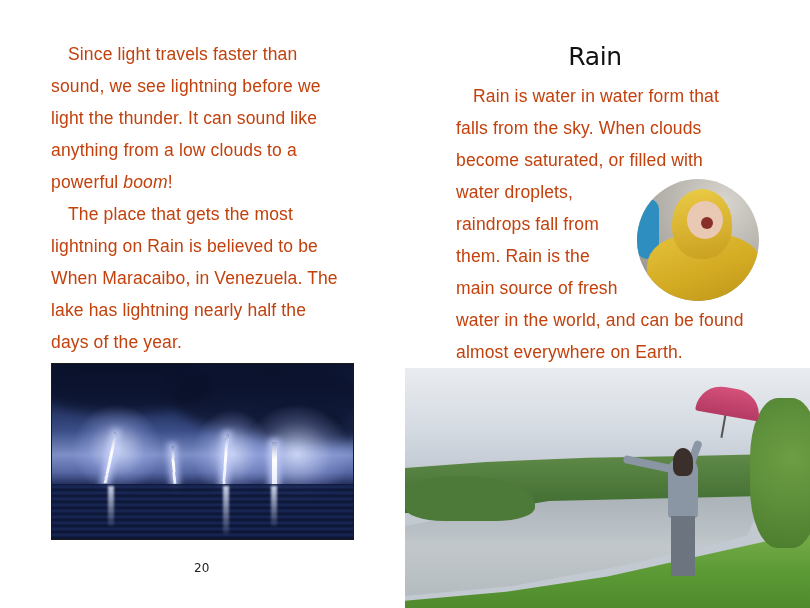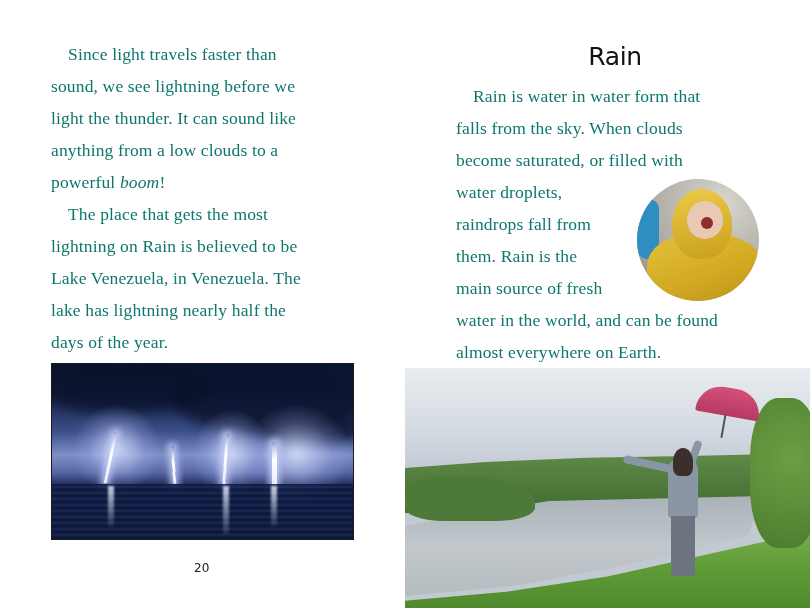--- a/index.html
+++ b/index.html
@@ -5,35 +5,35 @@
     * { box-sizing: border-box; margin: 0; padding: 0; }
     html, body { width: 810px; height: 608px; overflow: hidden; background: #ffffff; }
     body { position: relative; font-family: "DejaVu Serif", "Liberation Serif", serif; color: #1a1a1a; }
 
     .page { position: absolute; top: 0; height: 608px; background: #fff; }
     .page-left { left: 0; width: 405px; }
     .page-right { left: 405px; width: 405px; }
 
     .body-text {
       position: absolute;
-      font-family: Liberation Serif, serif;
+      font-family: Liberation Sans, sans-serif;
       font-size: 17.5px;
       line-height: 32px;
-      color: #0f766e;
+      color: #c2410c;
       letter-spacing: 0.15px;
     }
     .line { display: block; white-space: nowrap; height: 32px; }
     .indent { padding-left: 17px; }
     .italic { font-style: italic; }
 
     .left-text { left: 51px; top: 38px; width: 300px; }
 
     .heading {
       position: absolute;
-      left: 560px; top: 42px; width: 110px;
+      left: 540px; top: 42px; width: 110px;
       text-align: center;
       font-family: "DejaVu Sans", "Liberation Sans", sans-serif;
       font-size: 25px; font-weight: normal; color: #111;
       letter-spacing: -0.3px;
     }
     .right-text { left: 456px; top: 80px; width: 320px; }
 
     
     .photo-lightning {
       position: absolute; left: 51px; top: 363px; width: 303px; height: 177px;
@@ -88,21 +88,21 @@
 
 <div class="page page-left">
   <div class="body-text left-text">
     <span class="line indent">Since light travels faster than</span>
     <span class="line">sound, we see lightning before we</span>
     <span class="line">light the thunder. It can sound like</span>
     <span class="line">anything from a low clouds to a</span>
     <span class="line"><span>powerful </span><span class="italic">boom</span><span>!</span></span>
     <span class="line indent">The place that gets the most</span>
     <span class="line">lightning on Rain is believed to be</span>
-    <span class="line">Lake Venezuela, in Venezuela. The</span>
+    <span class="line">When Maracaibo, in Venezuela. The</span>
     <span class="line">lake has lightning nearly half the</span>
     <span class="line">days of the year.</span>
   </div>
 
   <div class="photo-lightning" title="Lightning bolts striking over a dark lake at night under stormy clouds">
     <div class="cloud" style="left:-20px;top:-10px;width:180px;height:60px;"></div>
     <div class="cloud" style="left:120px;top:0px;width:200px;height:70px;"></div>
     <div class="cloud" style="left:200px;top:50px;width:120px;height:30px;"></div>
     <div class="glow" style="left:20px;top:40px;width:90px;height:90px;"></div>
     <div class="glow" style="left:140px;top:45px;width:80px;height:90px;"></div>

